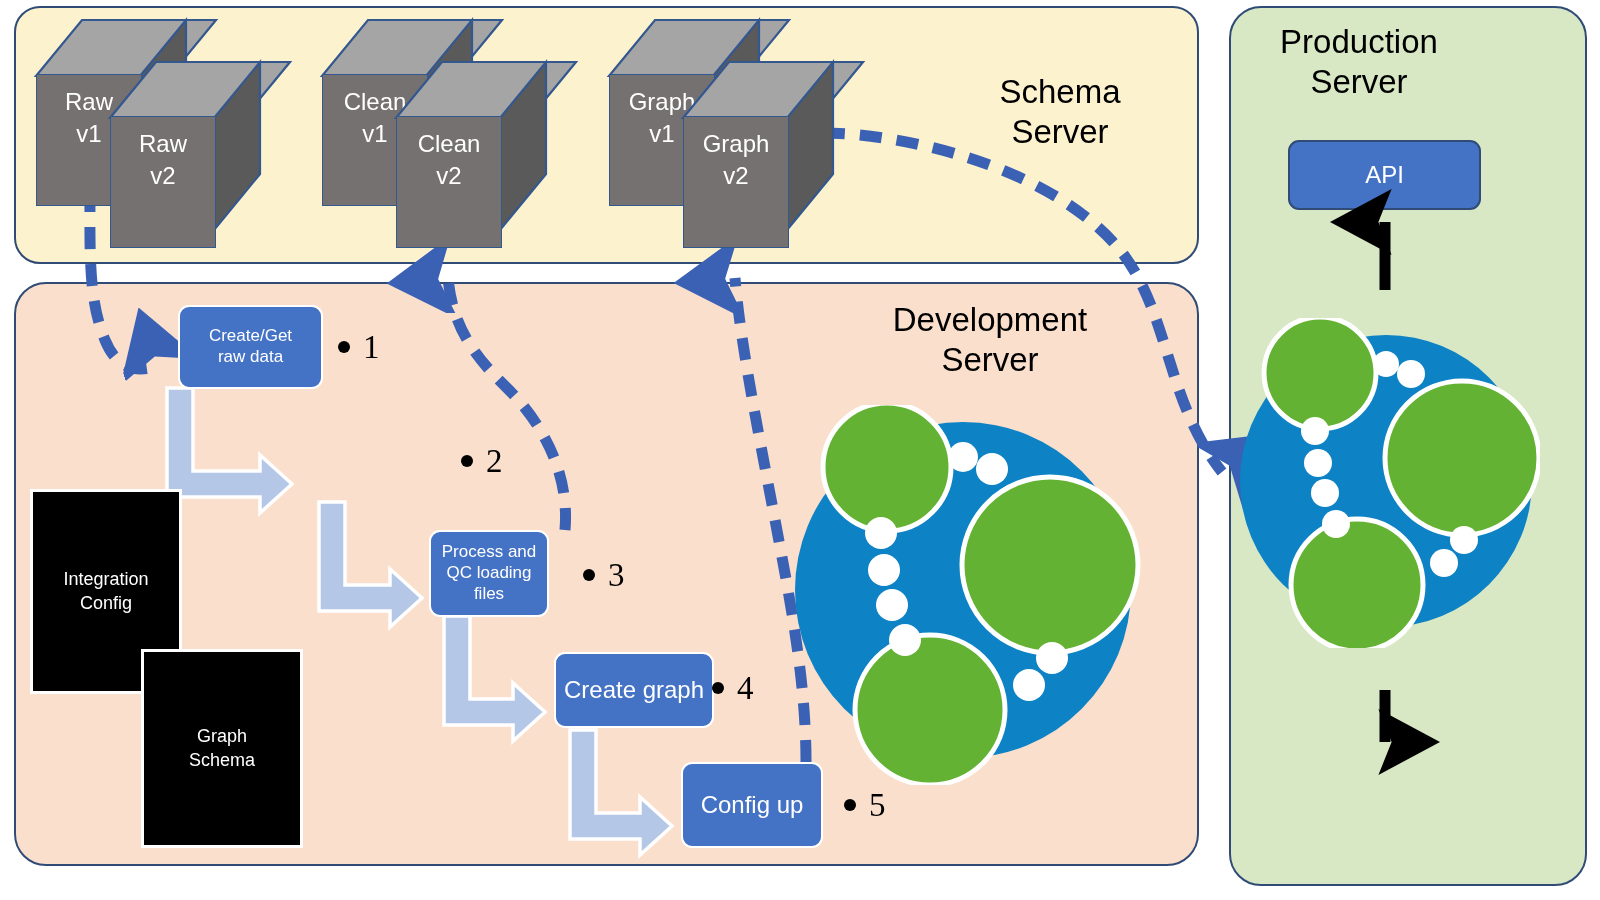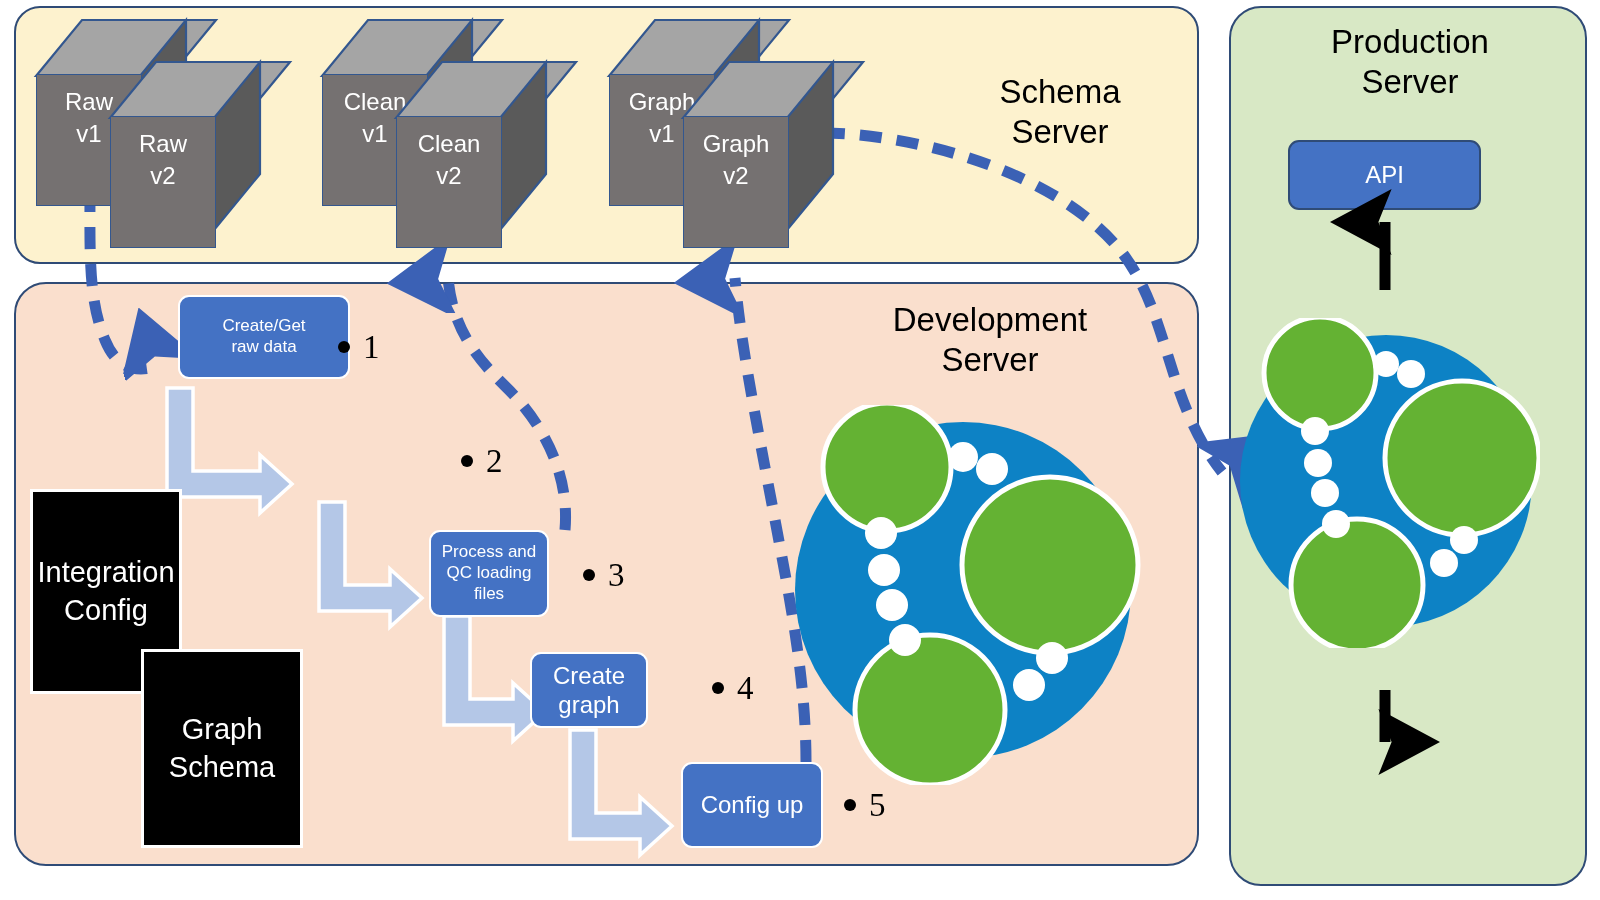--- a/index.html
+++ b/index.html
@@ -13,21 +13,21 @@
       background:#FDF2CE;border-radius:26px;}
   #development-panel{left:14px;top:282px;width:1185px;height:584px;
       background:#FADFCD;border-radius:32px;}
   #production-panel{left:1229px;top:6px;width:358px;height:880px;
       background:#D8E8C5;border-radius:32px;}
 
   .panel-title{position:absolute;color:#000;text-align:center;
       font-size:33px;line-height:1.22;font-weight:400;white-space:pre-line;}
   #storage-title{left:930px;top:72px;width:260px;}
   #development-title{left:855px;top:300px;width:270px;}
-  #production-title{left:1245px;top:22px;width:330px;}
+  #production-title{left:1194px;top:22px;width:330px;}
 
   
   .cube{position:absolute;width:0;height:0;}
   .cube .front{position:absolute;background:#757171;
       border:1.6px solid #33578F;box-sizing:border-box;}
   .cube .top{position:absolute;background:#A5A5A5;
       border:1.6px solid #33578F;box-sizing:border-box;}
   .cube .label{position:absolute;color:#ffffff;text-align:center;
       font-size:24px;line-height:1.32;white-space:pre-line;z-index:4;}
 
@@ -35,21 +35,21 @@
   .pbox{position:absolute;background:#4472C4;border:2.5px solid #ffffff;
       border-radius:11px;box-sizing:border-box;color:#ffffff;
       display:flex;align-items:center;justify-content:center;
       text-align:center;font-size:17px;line-height:1.22;white-space:pre-line;}
   .pbox.big{font-size:24px;}
 
   
   .nbox{position:absolute;background:#000000;border:3px solid #ffffff;
       box-sizing:border-box;color:#ffffff;display:flex;
       align-items:center;justify-content:center;text-align:center;
-      font-size:29px;line-height:1.3;white-space:pre-line;}
+      font-size:18px;line-height:1.3;white-space:pre-line;}
 
   
   .step{position:absolute;color:#000;font-size:30px;white-space:nowrap;
       font-family:"Liberation Serif", serif;}
   .step .dot{display:inline-block;width:12px;height:12px;border-radius:50%;
       background:#000;vertical-align:middle;margin-right:13px;}
   .step .num{vertical-align:middle;font-size:33px;}
 
   
   svg.layer{position:absolute;left:0;top:0;width:1600px;height:900px;
@@ -188,38 +188,38 @@
       <div class="label" style="left:110px;top:128px;width:106px;">Graph
 v2</div>
     </div>
   </div>
 
   <div class="nbox" style="left:30px;top:489px;width:152px;height:205px;">Integration
 Config</div>
   <div class="nbox" style="left:141px;top:649px;width:162px;height:199px;">Graph
 Schema</div>
 
-  <div class="pbox" style="left:178px;top:295px;width:172px;height:84px;">Create/Get
+  <div class="pbox" style="left:178px;top:305px;width:145px;height:84px;">Create/Get
 raw data</div>
   <div class="step" style="left:338px;top:327px;">
     <span class="dot"></span><span class="num">1</span>
   </div>
 
   <div class="step" style="left:461px;top:441px;">
     <span class="dot"></span><span class="num">2</span>
   </div>
 
   <div class="pbox" style="left:429px;top:530px;width:120px;height:87px;">Process and
 QC loading
 files</div>
   <div class="step" style="left:583px;top:555px;">
     <span class="dot"></span><span class="num">3</span>
   </div>
 
-  <div class="pbox big" style="left:530px;top:652px;width:118px;height:76px;">Create graph</div>
+  <div class="pbox big" style="left:554px;top:652px;width:160px;height:76px;">Create graph</div>
   <div class="step" style="left:712px;top:668px;">
     <span class="dot"></span><span class="num">4</span>
   </div>
 
   <div class="pbox big" style="left:681px;top:762px;width:142px;height:86px;">Config up</div>
   <div class="step" style="left:844px;top:785px;">
     <span class="dot"></span><span class="num">5</span>
   </div>
 
   <svg class="neo" style="position:absolute;left:795px;top:405px;width:350px;height:380px;" viewBox="0 0 350 380">

